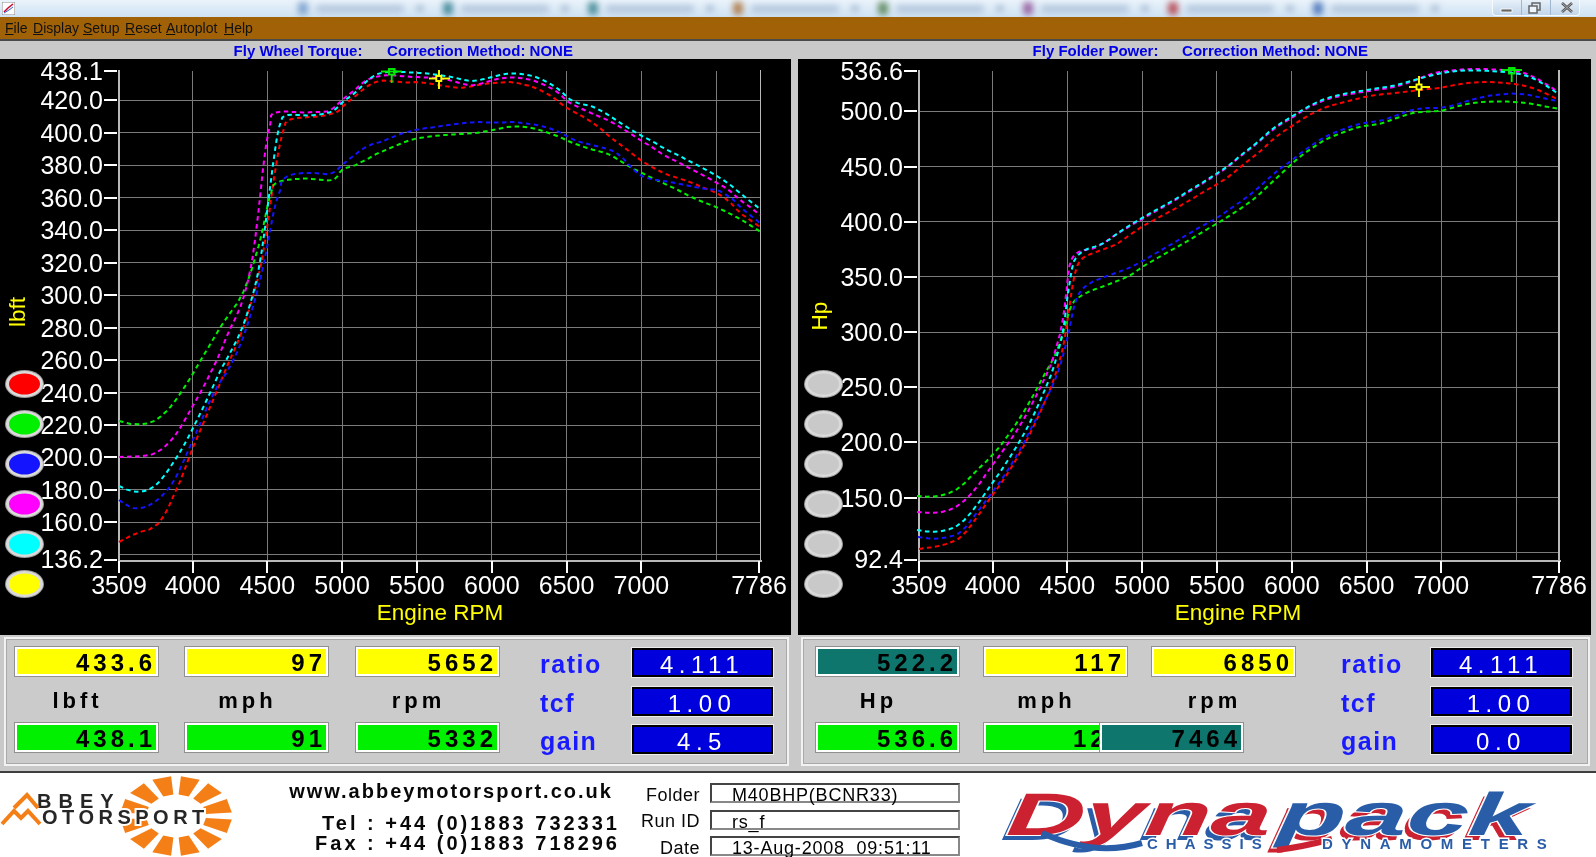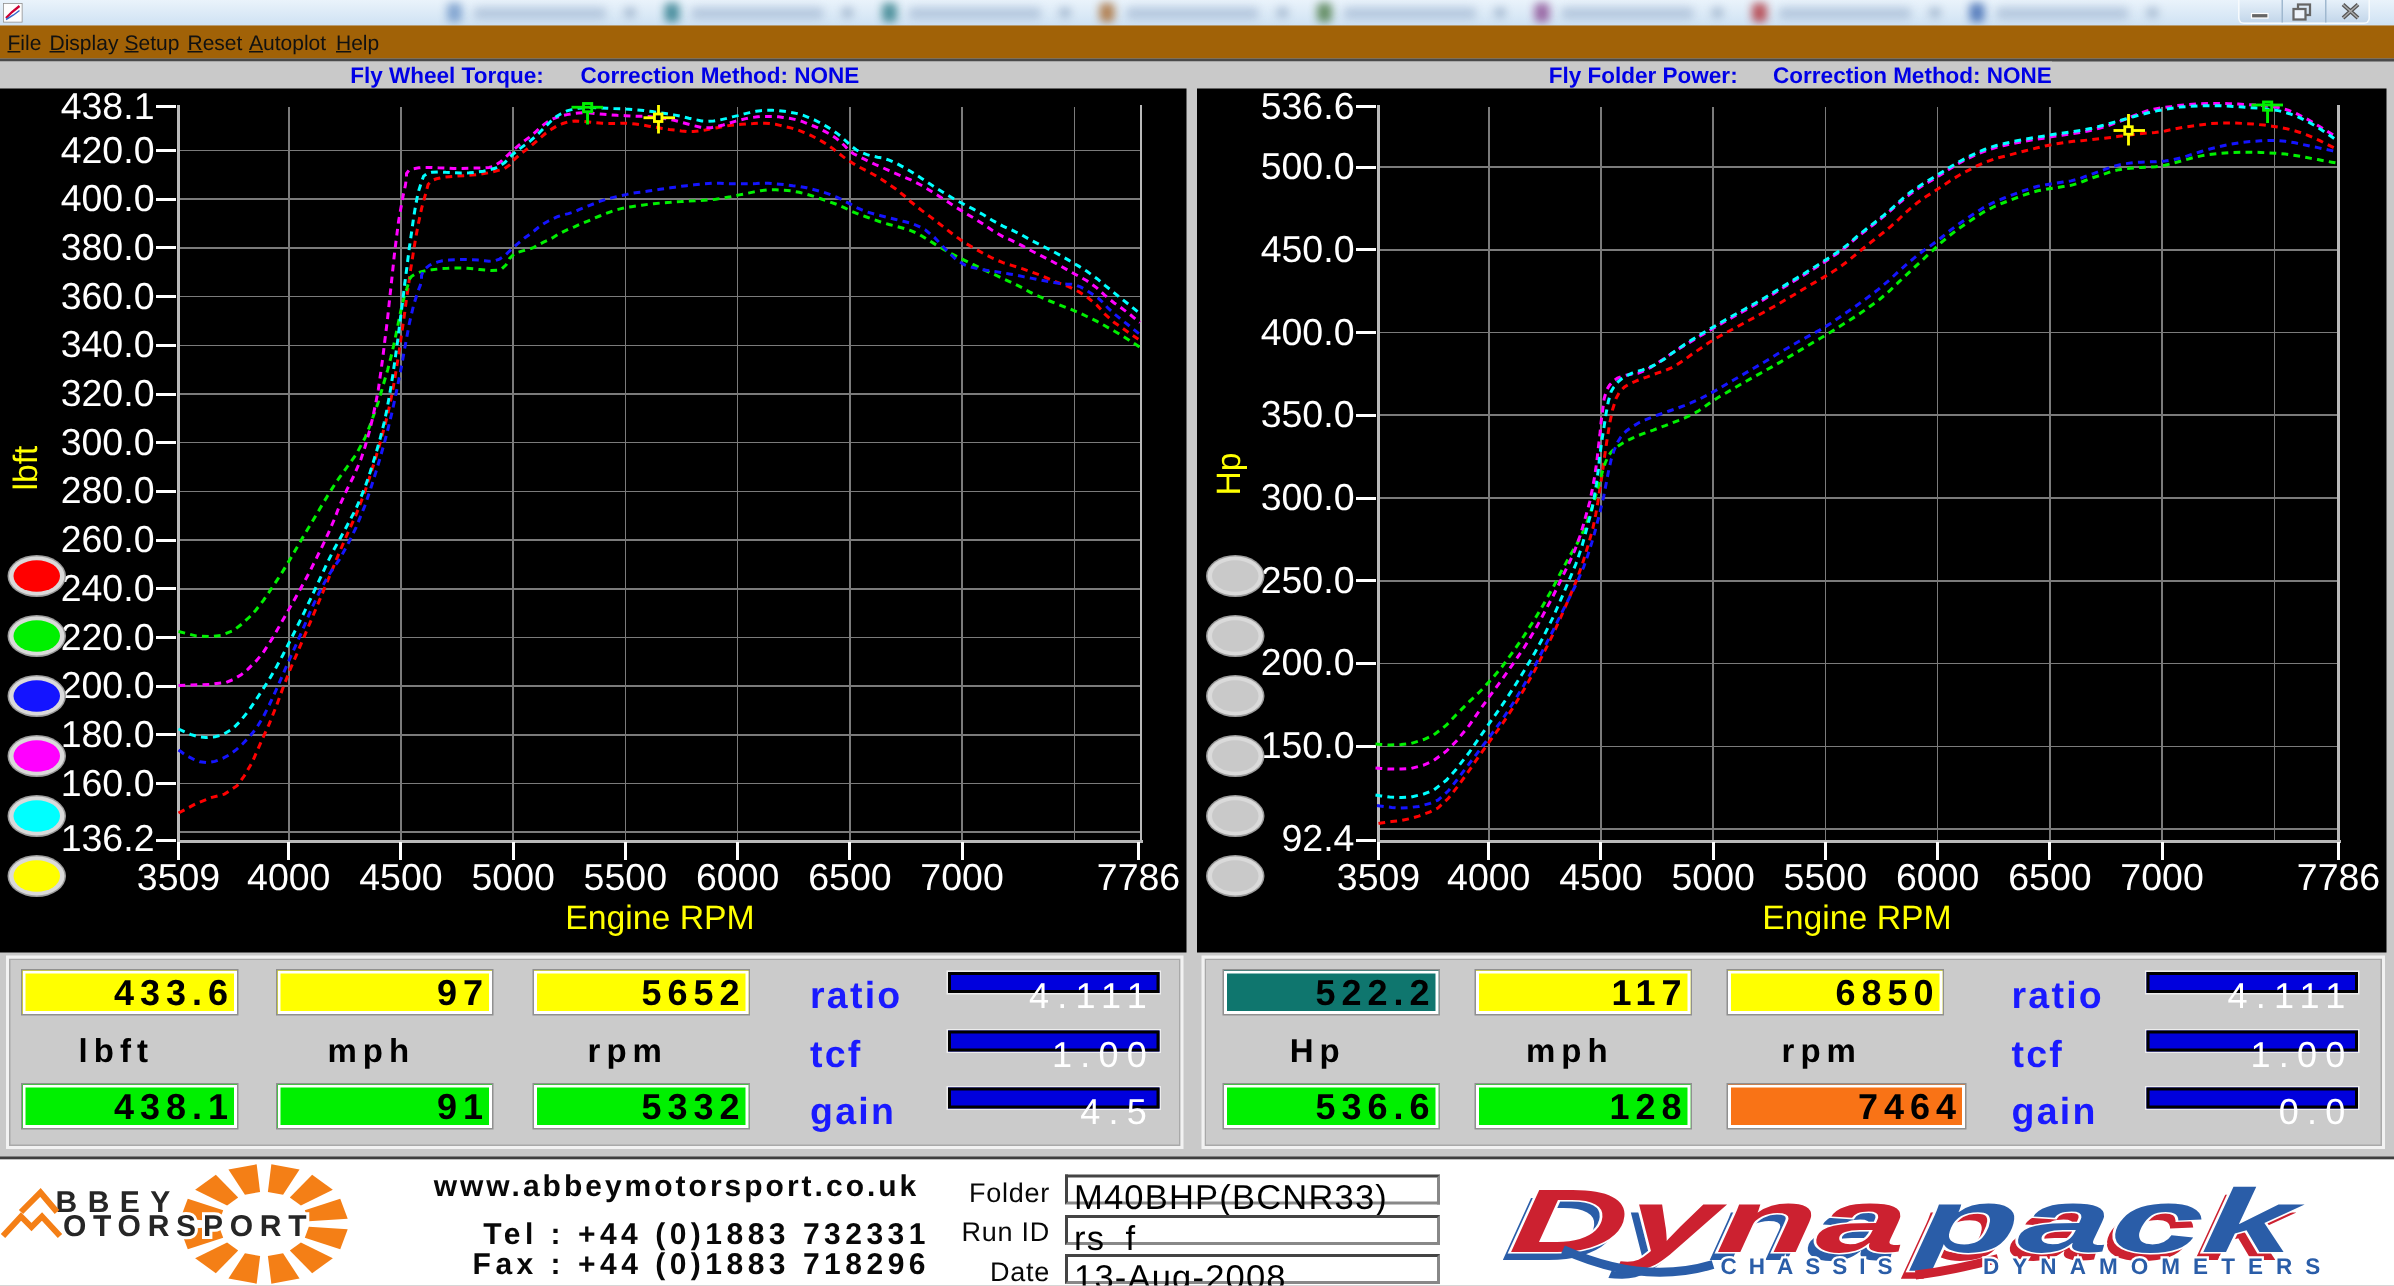--- a/index.html
+++ b/index.html
@@ -9,24 +9,24 @@
 .wb{border-right:1px solid #9fb8cf}
 #menubar{position:absolute;left:0;top:17px;width:1596px;height:22px;background:#a16207}
 .mi{position:absolute;top:3px;font-size:14px;color:#111}
 #menuline{position:absolute;left:0;top:39px;width:1596px;height:2px;background:#4a4a4a}
 #hstrip{position:absolute;left:0;top:41px;width:1368px;height:17px;background:#c9c9c9}
 .hs{position:absolute;top:1px;font-size:15px;font-weight:bold;color:#0000e6;text-align:center}
 .panel{position:absolute;background:#cbcbcb;border:2px solid #f2f2f2;box-shadow:inset 0 0 0 1px #a9a9a9}
 .vb{position:absolute;height:29px;box-shadow:inset 0 0 0 2px #fff,0 0 0 1px #909090;font-size:24px;font-weight:bold;letter-spacing:4px;text-align:right;padding:2px 2px 0 0;color:#000}
 .plab{position:absolute;text-align:center;font-size:22px;font-weight:bold;letter-spacing:4px;color:#000}
 .blab{position:absolute;font-size:25px;font-weight:bold;color:#1a1aff;letter-spacing:1.5px}
-.bb{position:absolute;width:141px;height:14px;background:#0000dd;border:2px solid #000;box-shadow:0 0 0 1px #ededed;color:#fff;font-size:24px;letter-spacing:5.5px;text-align:right;padding:1px 1px 0 0}
+.bb{position:absolute;width:141px;height:29px;background:#0000dd;border:2px solid #000;box-shadow:0 0 0 1px #ededed;color:#fff;font-size:24px;letter-spacing:5.5px;text-align:center;padding:1px 1px 0 0}
 .ft{position:absolute;font-size:20px;font-weight:bold;color:#080808;letter-spacing:0.2px}
 .flab{position:absolute;font-size:18px;font-weight:normal;color:#080808;text-align:right;letter-spacing:0.5px}
-.fbox{position:absolute;width:250px;height:20px;background:#fff;border:2px solid #444;border-bottom-color:#888;border-right-color:#888;font-size:23px;padding:0 0 0 4px;color:#000;letter-spacing:0.8px}
+.fbox{position:absolute;width:250px;height:20px;background:#fff;border:2px solid #444;border-bottom-color:#888;border-right-color:#888;font-size:18px;padding:0 0 0 20px;color:#000;letter-spacing:0.8px}
 </style></head>
 <body>
 
 <div id="titlebar">
  <div class="blob" style="left:298px;width:10px;background:#6f96c8;opacity:.8"></div>
  <div class="blob" style="left:316px;width:88px;background:#a9bdd6;height:8px;top:5px;opacity:.75"></div>
  <div class="blob" style="left:416px;width:8px;background:#93a9c4;height:7px;top:5px;opacity:.7"></div>
  <div class="blob" style="left:443px;width:10px;background:#2a7a8a;opacity:.8"></div>
  <div class="blob" style="left:461px;width:88px;background:#a9bdd6;height:8px;top:5px;opacity:.75"></div>
  <div class="blob" style="left:561px;width:8px;background:#93a9c4;height:7px;top:5px;opacity:.7"></div>
@@ -318,21 +318,21 @@
 <div class="vb" style="left:356px;top:647px;width:143px;background:#ffff00">5652</div>
 <div class="vb" style="left:356px;top:723px;width:143px;background:#00f000">5332</div>
 <div class="plab" style="left:347px;top:688px;width:143px">rpm</div>
 <div class="vb" style="left:816px;top:647px;width:143px;background:#0f766e">522.2</div>
 <div class="vb" style="left:816px;top:723px;width:143px;background:#00f000">536.6</div>
 <div class="plab" style="left:807px;top:688px;width:143px">Hp</div>
 <div class="vb" style="left:984px;top:647px;width:143px;background:#ffff00">117</div>
 <div class="vb" style="left:984px;top:723px;width:143px;background:#00f000">128</div>
 <div class="plab" style="left:975px;top:688px;width:143px">mph</div>
 <div class="vb" style="left:1152px;top:647px;width:143px;background:#ffff00">6850</div>
-<div class="vb" style="left:1152px;top:723px;width:158px;background:#f97316">7464</div>
+<div class="vb" style="left:1100px;top:723px;width:143px;background:#0f766e">7464</div>
 <div class="plab" style="left:1143px;top:688px;width:143px">rpm</div>
 <div class="blab" style="left:540px;top:650px">ratio</div>
 <div class="blab" style="left:540px;top:689px">tcf</div>
 <div class="blab" style="left:540px;top:727px">gain</div>
 <div class="bb" style="left:632px;top:648px">4.111</div>
 <div class="bb" style="left:632px;top:687px">1.00</div>
 <div class="bb" style="left:632px;top:725px">4.5</div>
 <div class="blab" style="left:1341px;top:650px">ratio</div>
 <div class="blab" style="left:1341px;top:689px">tcf</div>
 <div class="blab" style="left:1341px;top:727px">gain</div>

